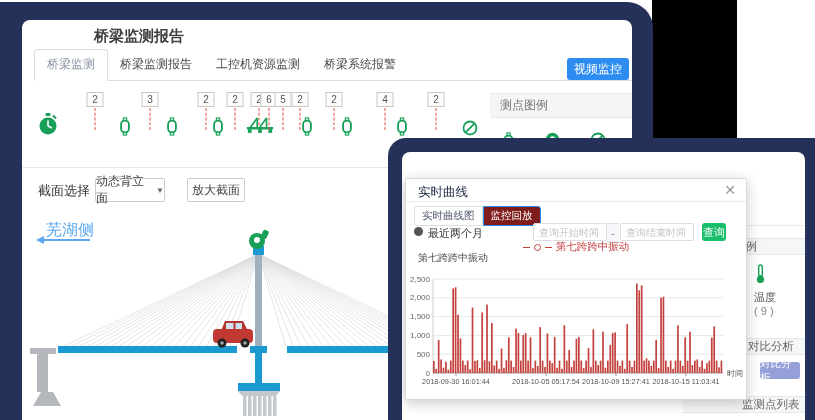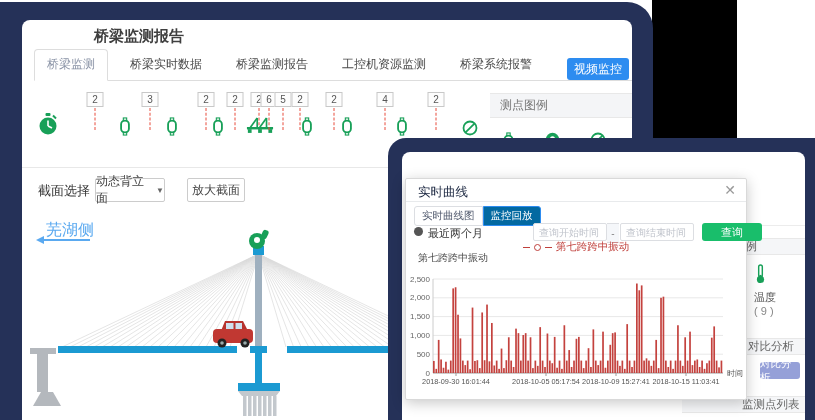--- a/index.html
+++ b/index.html
@@ -7,21 +7,21 @@
          font-family:"Liberation Sans","DejaVu Sans",sans-serif;}
   
   #black-region{position:absolute;left:652px;top:0;width:85px;height:143px;background:#000;z-index:1;}
   
   #bw{position:absolute;left:-30px;top:2px;width:683px;height:438px;border-radius:26px;
       background:#253158;z-index:2;overflow:hidden;}
   #bw-page{position:absolute;left:52px;top:18px;width:610px;height:420px;background:#fff;
       border-radius:8px 8px 0 0;filter:blur(0.5px);}
   .bw-title{position:absolute;left:72px;top:7px;font-size:15px;font-weight:600;color:#3f3f3f;}
   .bw-tabs{position:absolute;left:12px;top:33px;right:0;height:27px;border-bottom:1px solid #ddd;
-      display:flex;align-items:flex-end;gap:10px;}
+      display:flex;align-items:flex-end;}
   .bw-tab{font-size:12px;color:#4a4a4a;padding:6px 12px 7px;cursor:pointer;}
   .bw-tab.active{background:#fff;border:1px solid #ddd;border-bottom:1px solid #fff;
       border-radius:4px 4px 0 0;color:#8a93a6;margin-bottom:-1px;}
   .video-btn{position:absolute;right:3px;top:38px;width:62px;height:22px;background:#2d8cf0;color:#fff;
       font-size:12px;display:flex;align-items:center;justify-content:center;border-radius:3px;cursor:pointer;}
   
   .sensor-item{position:absolute;transform:translateX(-50%);}
   .s-badge{top:72px;width:15px;height:13px;border:1px solid #c8c8c8;background:#fdfdfd;color:#555;
       font-size:10px;display:flex;align-items:center;justify-content:center;}
   .s-dash{position:absolute;top:88px;height:22px;width:0;border-left:1px dashed #e84c3d;transform:translateX(-50%);}
@@ -61,53 +61,52 @@
   
   #modal{position:absolute;left:3px;top:26px;width:340px;height:220px;background:#fff;border:1px solid #d9d9d9;
       border-radius:2px;box-shadow:0 3px 14px rgba(0,0,0,0.22);}
   .m-head{position:absolute;left:0;top:0;right:0;height:22px;border-bottom:1px solid #e8eaec;}
   .m-title{position:absolute;left:12px;top:5px;font-size:12.5px;color:#17233d;}
   .m-close{position:absolute;right:10px;top:3px;font-size:14px;color:#999;cursor:pointer;}
   .m-tabs{position:absolute;left:8px;top:27px;display:flex;border-radius:7px;}
   .m-tab{height:18px;padding:0 7px;font-size:10.5px;display:flex;align-items:center;border:1px solid #dcdee2;
       color:#515a6e;background:#fff;cursor:pointer;}
   .m-tab:first-child{border-radius:3px 0 0 3px;}
-  .m-tab.active{background:#0369a1;border-color:#2d8cf0;color:#fff;border-radius:0 3px 3px 0;}
+  .m-tab.active{background:#7f1d1d;border-color:#2d8cf0;color:#fff;border-radius:0 3px 3px 0;}
   .m-row{position:absolute;left:0;top:44px;right:0;height:18px;}
   .radio{position:absolute;left:8px;top:4px;width:9px;height:9px;border-radius:50%;background:#555;cursor:pointer;}
   .radio-label{position:absolute;left:22px;top:3px;font-size:11px;color:#333;}
   .m-input{position:absolute;top:0;height:16px;border:1px solid #dcdee2;border-radius:2px;font-size:10px;
       padding:0 5px;color:#515a6e;}
   .m-input::placeholder{color:#c0c4cc;}
   #inp-start{left:127px;width:62px;}
   .m-sep{position:absolute;left:201px;top:0;width:12px;height:18px;background:#f5f7fa;border:1px solid #dcdee2;
       border-left:none;border-right:none;font-size:10px;color:#888;display:flex;align-items:center;justify-content:center;}
   #inp-end{left:214px;width:62px;}
-  .search-btn{position:absolute;left:296px;top:0;width:60px;height:18px;background:#19be6b;color:#fff;
+  .search-btn{position:absolute;left:296px;top:0;width:24px;height:18px;background:#19be6b;color:#fff;
       font-size:11px;border-radius:3px;display:flex;align-items:center;justify-content:center;cursor:pointer;}
   .m-legend{position:absolute;left:0;top:61px;width:100%;display:flex;align-items:center;justify-content:center;gap:4px;cursor:pointer;}
   .lg-dash{width:7px;height:0;border-top:1.5px solid #c0403c;}
   .lg-circle{width:5px;height:5px;border:1.5px solid #c0403c;border-radius:50%;background:#fff;}
   .lg-text{font-size:10.5px;color:#c0403c;}
   .c-title{position:absolute;left:12px;top:72px;font-size:10px;color:#4a4a4a;}
   #chart{position:absolute;left:3px;top:84px;}
 </style>
 </head>
 <body>
 
 <div id="stage">
   <div id="black-region"></div>
 
   <div id="bw">
     <div id="bw-page">
       <div class="bw-title">桥梁监测报告</div>
 
       <div class="bw-tabs">
         <div class="bw-tab active">桥梁监测</div>
-        <div class="bw-tab">桥梁实时数据</div>
         <div class="bw-tab">桥梁监测报告</div>
         <div class="bw-tab">工控机资源监测</div>
         <div class="bw-tab">桥梁系统报警</div>
       </div>
       <div class="video-btn">视频监控</div>
 
       <div id="sensor-row">
           <div class="sensor-item s-icon" style="left: 26px; top: 93px;"><svg width="21" height="23" viewBox="0 0 21 23">
               <rect x="8" y="0" width="5" height="3" rx="1" fill="#18a058"></rect>
               <line x1="15.5" y1="2.5" x2="18.5" y2="5.5" stroke="#18a058" stroke-width="2"></line>

